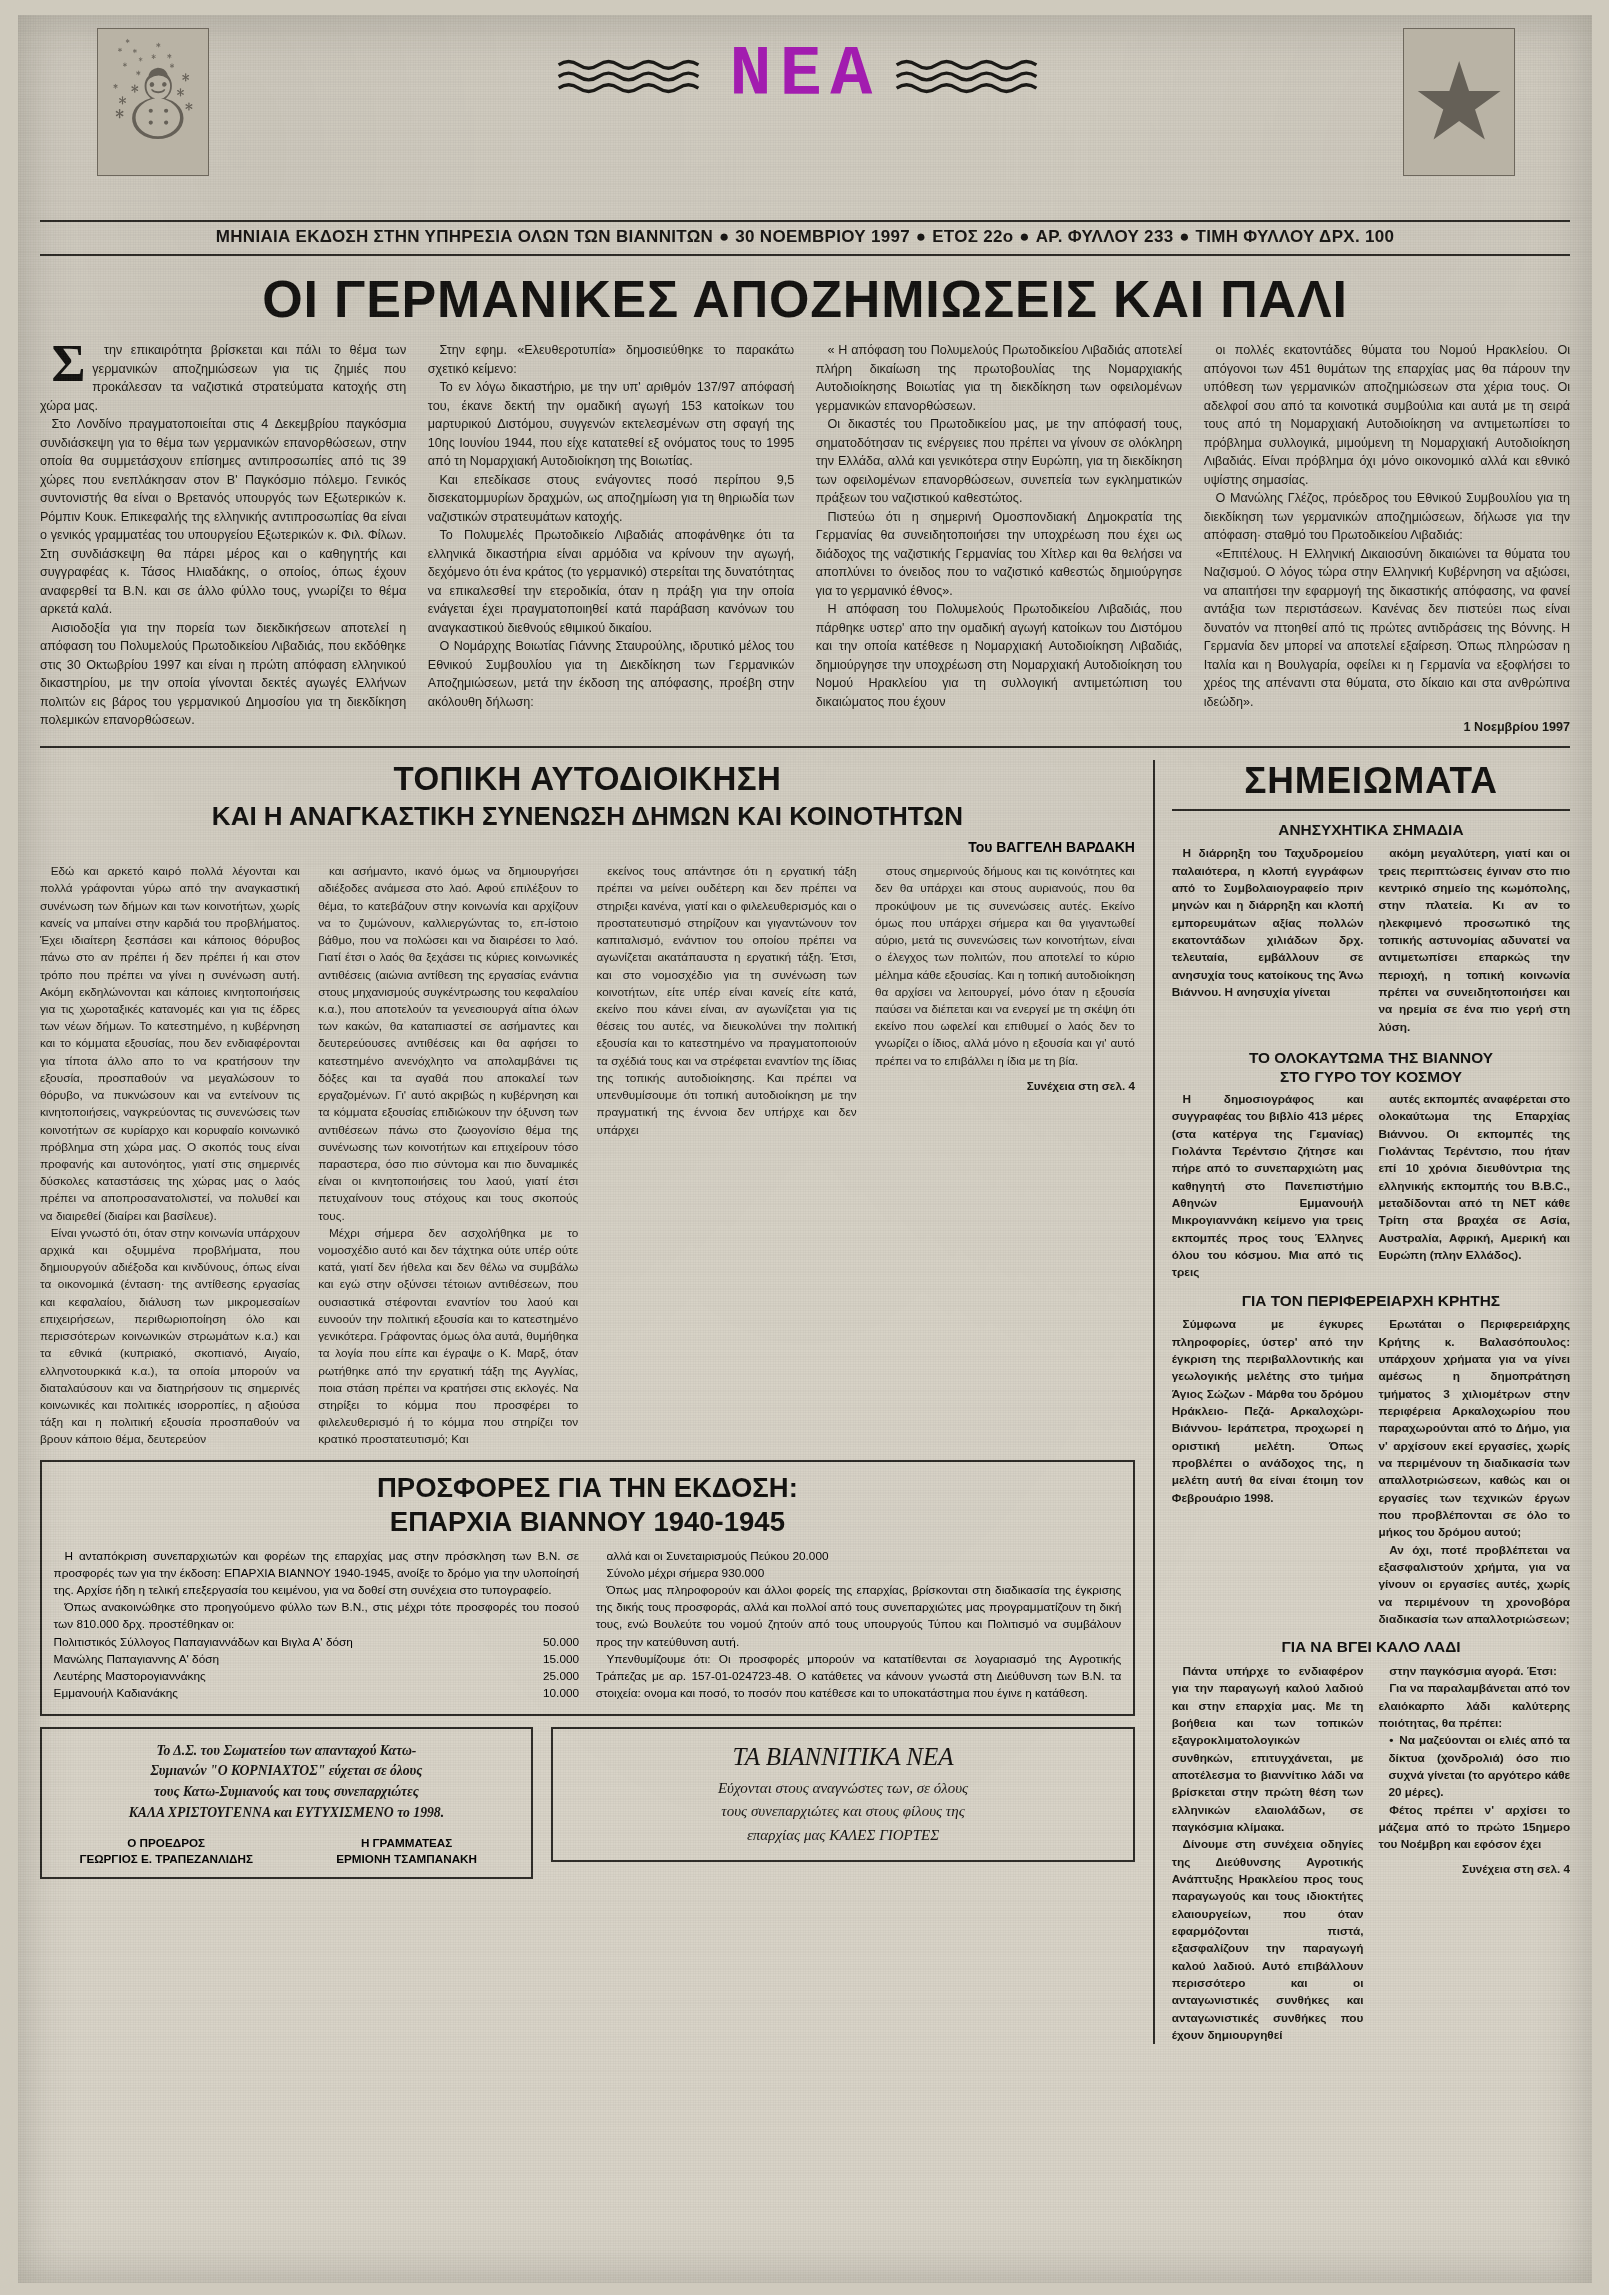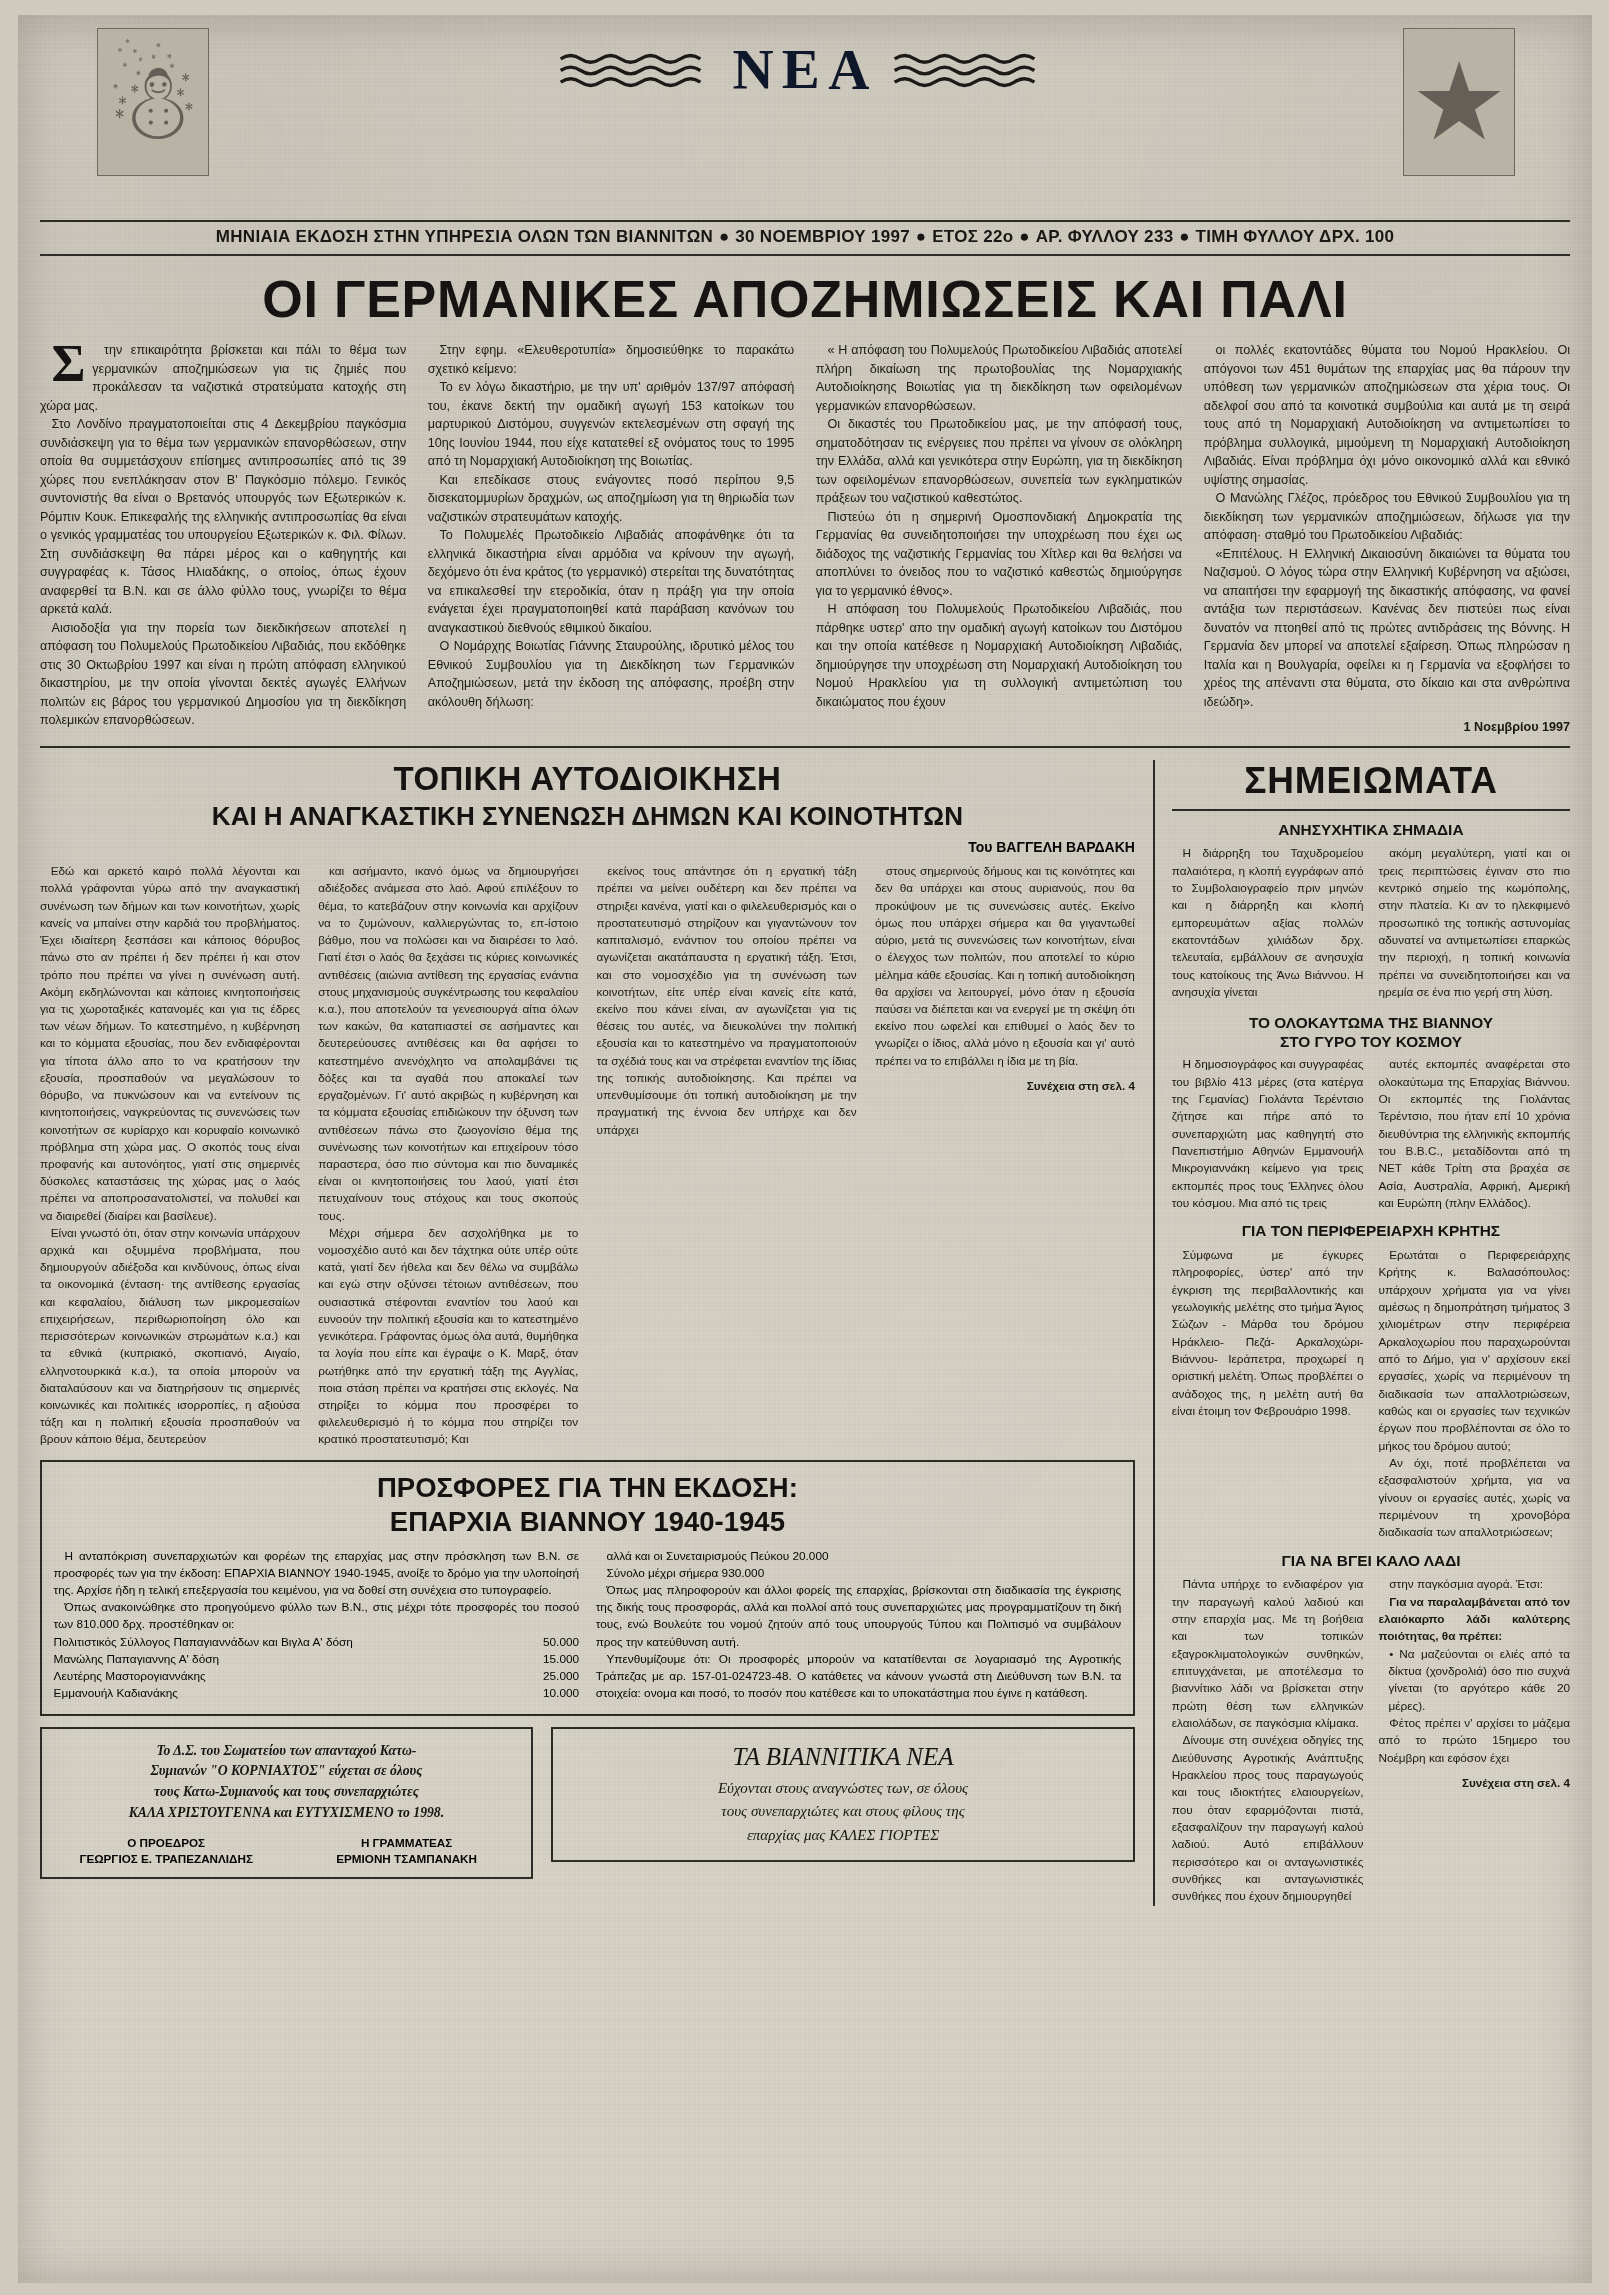--- a/index.html
+++ b/index.html
@@ -51,22 +51,22 @@
     font-size:108px; line-height:1; color:#57524a; opacity:.85;
   }
   .title-block { position:absolute; left:0; right:0; top:15px; text-align:center; }
   .title1 {
     font-family:"Liberation Serif", serif; font-weight:bold;
     font-size:80px; letter-spacing:5px; color:#141210; line-height:.95;
   }
   .title2-row { display:flex; align-items:center; justify-content:center; gap:15px; margin-top:5px;}
   .waves { width:158px; height:37px; }
   .title2 {
-    font-family:Liberation Serif, serif; font-weight:bold;
-    font-size:57px; letter-spacing:8.3px; color:#0f172a; line-height:.95;
+    font-family:Liberation Mono, monospace; font-weight:bold;
+    font-size:70px; letter-spacing:8.3px; color:#a21caf; line-height:.95;
   }
 
   .infobar {
     margin-top:3.3px;
     border-top:2.5px solid #2a2824; border-bottom:2.5px solid #2a2824;
     padding:5.8px 0 6.7px 0; text-align:center;
     font-weight:bold; font-size:17px; letter-spacing:0.3px; color:#141210;
   }
   .infobar .sep { padding:0 5.8px; }
 
@@ -142,21 +142,21 @@
 
   
   .notes-title {
     text-align:center; font-weight:bold; font-size:37px; letter-spacing:0.8px;
     color:#100f0d; border-bottom:2.5px solid #2a2824; padding-bottom:6.7px;
   }
   .sub-h { text-align:center; font-weight:bold; font-size:15.4px; margin:10px 0 6.7px 0; color:#100f0d;}
   .sub-h2 { text-align:center; font-weight:bold; font-size:15.4px; margin:11.7px 0 5px 0; color:#100f0d; line-height:1.25;}
   .two { display:flex; gap:15px; font-size:11.8px; line-height:1.47; text-align:justify; color:#17150f;}
   .two .c { flex:1; }
-  .two p { margin:0; text-indent:10.8px; }
+  .two p { margin:0; text-indent:10.8px;font-weight:bold; }
   .two p + p { margin-top:0; }
   .bullet { text-indent:0; padding-left:10px; position:relative; }
   .bullet:before { content:"•"; position:absolute; left:0; }
 </style>
 </head>
 <body>
 
 <div class="page">
   <div class="paper">
     <div class="ghost"></div>

